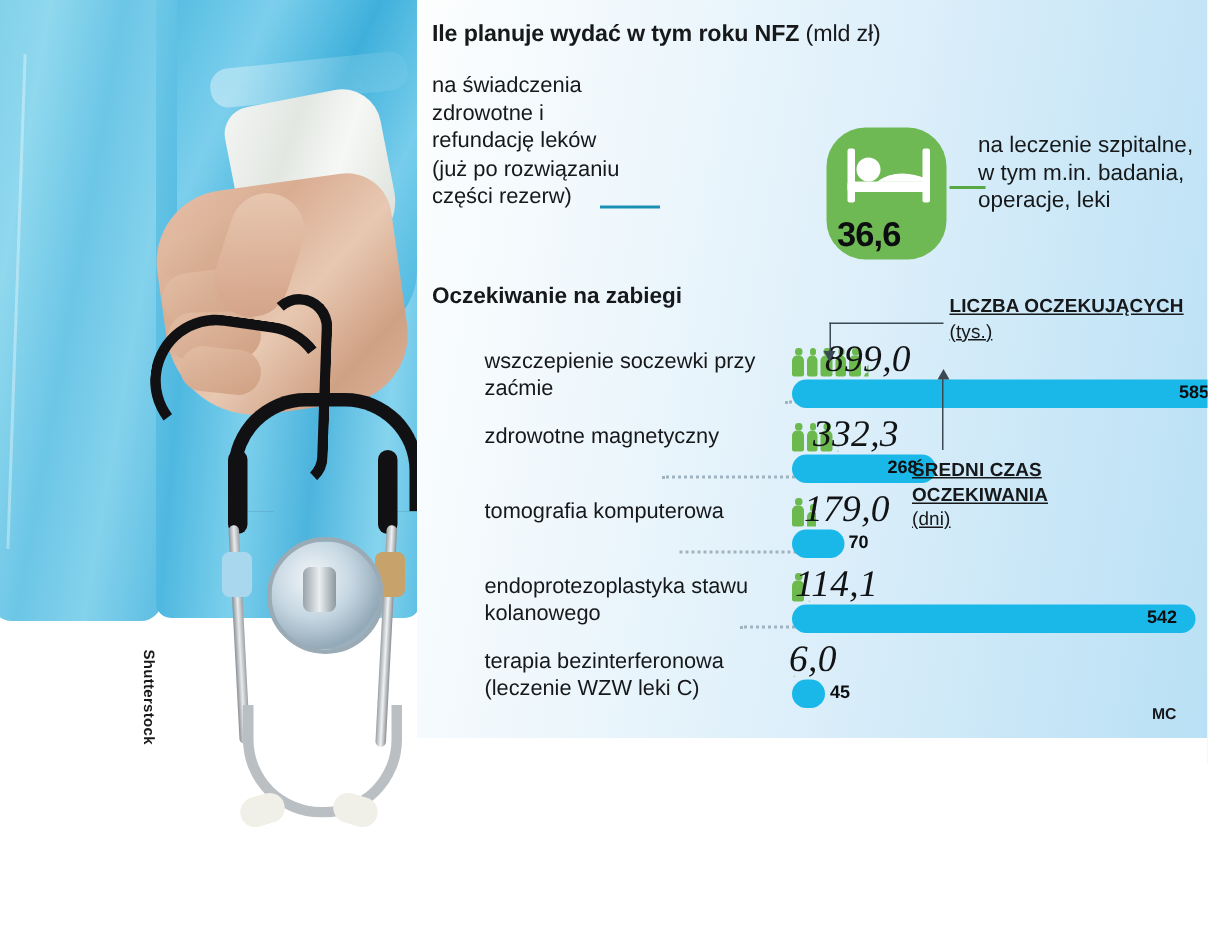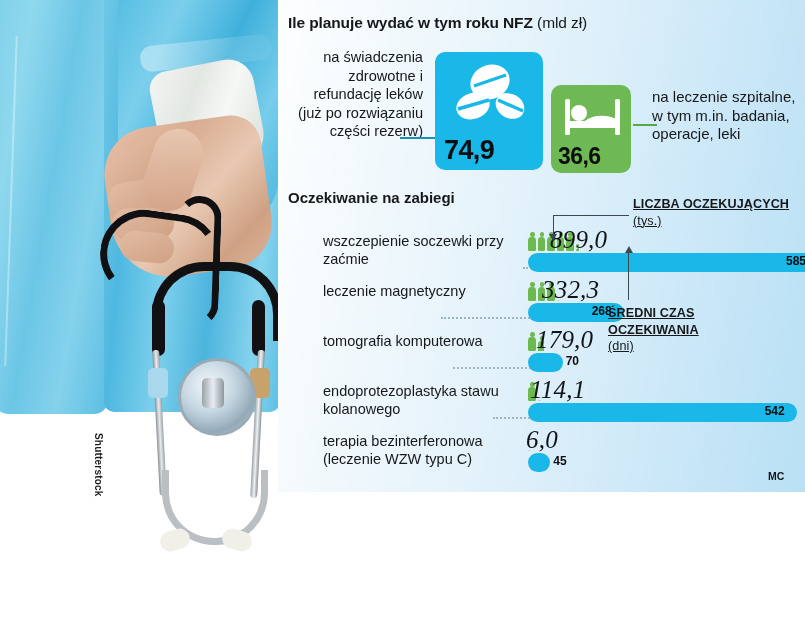--- a/index.html
+++ b/index.html
@@ -67,26 +67,26 @@
 
   
   .panel{position:absolute;left:278px;top:0;width:527px;height:633px;
       background:linear-gradient(100deg,#fdfefe 0%,#eef7fc 26%,#ddeffa 52%,#c7e6f7 78%,#b6dff4 100%);}
   .panel-fade{position:absolute;left:278px;top:492px;width:527px;height:141px;background:#ffffff;}
 
   .h1{position:absolute;left:288px;top:14px;font-size:15.5px;font-weight:bold;color:#16181a;letter-spacing:-.1px;}
   .h1 .u{font-weight:normal;}
   .h2{position:absolute;left:288px;top:189px;font-size:15px;font-weight:bold;color:#16181a;}
 
-  .lbl-left{position:absolute;left:288px;top:48px;width:135px;font-size:14.6px;line-height:18.6px;color:#16181a;text-align:right;}
+  .lbl-left{position:absolute;left:288px;top:48px;width:135px;font-size:14.6px;line-height:18.6px;color:#16181a;}
   .lbl-right{position:absolute;left:652px;top:88px;width:150px;font-size:15px;line-height:18.6px;color:#16181a;}
 
   .tile{position:absolute;border-radius:10px;}
   .tile-blue{left:435px;top:52px;width:108px;height:118px;background:#19b8e8;}
-  .tile-green{left:551px;top:85px;width:80px;height:88px;background:#6fb954;}
+  .tile-green{left:551px;top:85px;width:80px;height:88px;background:#6fb954;border-radius:26px;}
   .tile-val{position:absolute;left:9px;bottom:4px;font-size:27px;font-weight:bold;color:#0b0d0f;letter-spacing:-.6px;}
   .tile-green .tile-val{font-size:23px;left:7px;bottom:3px;}
   .tile-ico{position:absolute;left:0;right:0;top:10px;height:64px;}
   .tile-green .tile-ico{top:6px;height:52px;}
 
   .lead{position:absolute;background:#1c8fb5;height:2px;}
   .lead-a{left:400px;top:137px;width:40px;}
   .lead-b{left:633px;top:124px;width:24px;background:#5aa845;}
 
   
@@ -158,37 +158,20 @@
   <div class="panel-fade"></div>
 
   <div class="h1">
     <span>Ile planuje wydać w tym roku NFZ</span>
     <span class="u">(mld zł)</span>
   </div>
 
   <div class="lbl-left">na świadczenia zdrowotne i refundację leków (już po rozwiązaniu części rezerw)</div>
   <div class="lead lead-a"></div>
 
-  <div class="tile tile-blue">
-    <div class="tile-ico">
-      <svg width="108" height="64" viewBox="0 0 108 64">
-        <g fill="#ffffff">
-          <ellipse cx="55" cy="20" rx="20" ry="17" transform="rotate(-22 55 20)"></ellipse>
-          <ellipse cx="38" cy="44" rx="17" ry="13" transform="rotate(-18 38 44)"></ellipse>
-          <ellipse cx="75" cy="44" rx="15" ry="12" transform="rotate(30 75 44)"></ellipse>
-        </g>
-        <g stroke="#19b8e8" stroke-width="3.4" fill="none">
-          <line x1="39" y1="24" x2="71" y2="13"></line>
-          <line x1="23" y1="47" x2="54" y2="38"></line>
-          <line x1="63" y1="38" x2="88" y2="49"></line>
-        </g>
-      </svg>
-    </div>
-    <div class="tile-val">74,9</div>
-  </div>
 
   <div class="tile tile-green">
     <div class="tile-ico">
       <svg width="84" height="52" viewBox="0 0 84 52">
         <g fill="#ffffff">
           <rect x="14" y="8" width="5" height="36" rx="1.5"></rect>
           <rect x="64" y="8" width="5" height="36" rx="1.5"></rect>
           <rect x="14" y="30" width="55" height="7" rx="2"></rect>
           <circle cx="28" cy="22" r="8"></circle>
           <path d="M34 30 q12 -9 32 -2 v2 z"></path>
@@ -214,21 +197,21 @@
           <span class="pp"></span>
           <span class="pp"></span>
           <span class="pp"></span>
           <span class="pp frac" style="width: 3.256px; height: 7.733px;"></span>
         </div>
         <div class="r-num" style="left: 227px;">899,0</div>
         <div class="r-bar" style="left: 205px; width: 290px;"></div>
         <div class="r-barval" style="left: 463px;">585</div>
       </div>
       <div class="row">
-        <div class="r-name">leczenie magnetyczny</div>
+        <div class="r-name">zdrowotne magnetyczny</div>
         <div class="r-dots" style="left: 118px; width: 100px;"></div>
         <div class="r-people">
           <span class="pp"></span>
           <span class="pp"></span>
           <span class="pp"></span>
           <span class="pp frac" style="width: 2.584px; height: 6.65px;"></span>
         </div>
         <div class="r-num" style="left: 219px;">332,3</div>
         <div class="r-bar" style="left: 205px; width: 95.6752px;"></div>
         <div class="r-barval" style="left: 268.675px;">268</div>
@@ -249,21 +232,21 @@
         <div class="r-dots" style="left: 170px; width: 48px;"></div>
         <div class="r-people">
           <span class="pp"></span>
           <span class="pp frac" style="width: 2px; height: 6.65px;"></span>
         </div>
         <div class="r-num" style="left: 207px;">114,1</div>
         <div class="r-bar" style="left: 205px; width: 268.684px;"></div>
         <div class="r-barval" style="left: 441.684px;">542</div>
       </div>
       <div class="row">
-        <div class="r-name">terapia bezinterferonowa (leczenie WZW typu C)</div>
+        <div class="r-name">terapia bezinterferonowa (leczenie WZW leki C)</div>
         <div class="r-dots" style="left: 215px; width: 8px;"></div>
         <div class="r-people">
           <span class="pp frac" style="width: 2px; height: 6.65px;"></span>
         </div>
         <div class="r-num" style="left: 203px;">6,0</div>
         <div class="r-bar" style="left: 205px; width: 22.3077px;"></div>
         <div class="r-barval" style="left: 230.308px;">45</div>
       </div>
     </div>
 

